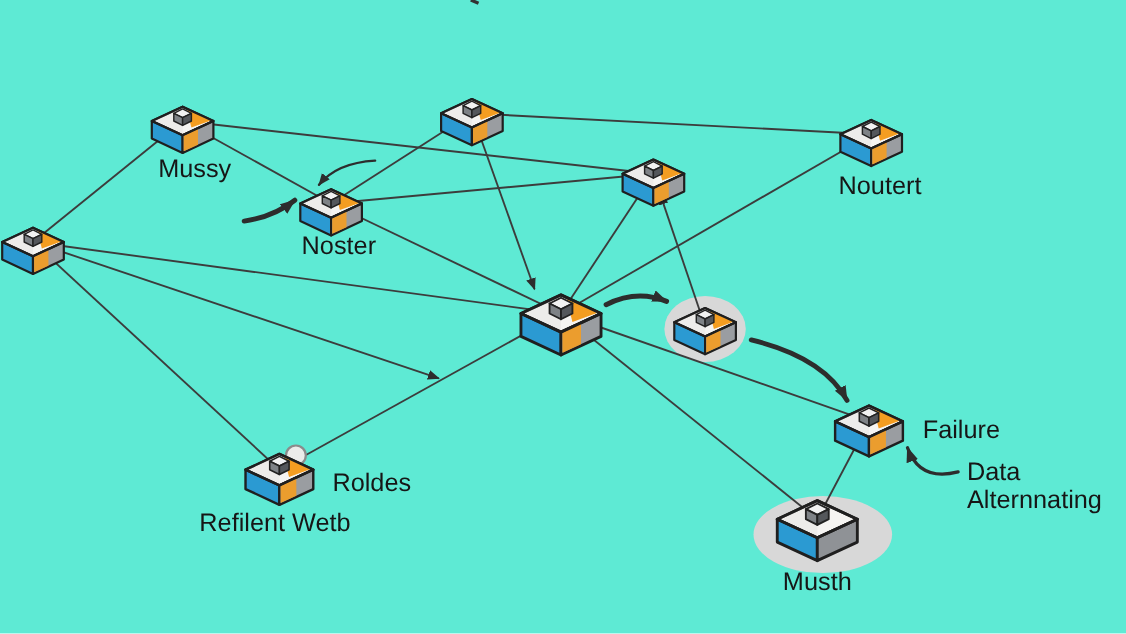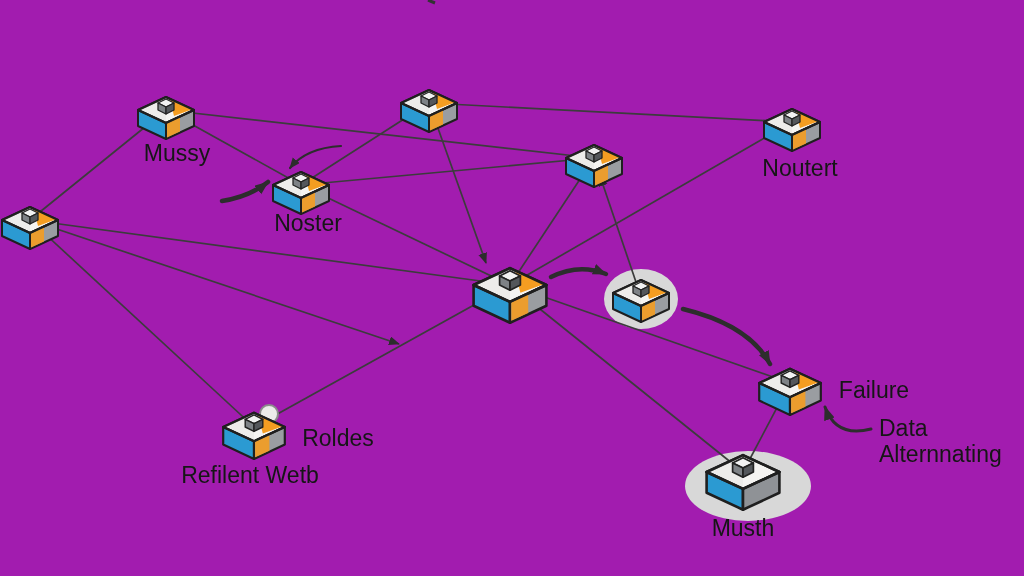--- a/index.html
+++ b/index.html
@@ -1,18 +1,18 @@
 <!DOCTYPE html>
 <html><head>
 <meta charset="utf-8">
 <style>
   html,body { margin:0; padding:0; background:#ffffff; }
   .stage {
     position:relative; width:1024px; height:576px;
-    background:#a21caf; overflow:hidden;
+    background:#5eead4; overflow:hidden;
     font-family:"Liberation Sans", sans-serif;
   }
   svg text {
     font-family:"Liberation Sans", sans-serif;
     font-weight:400;
   }
 </style>
 </head>
 <body>
 

